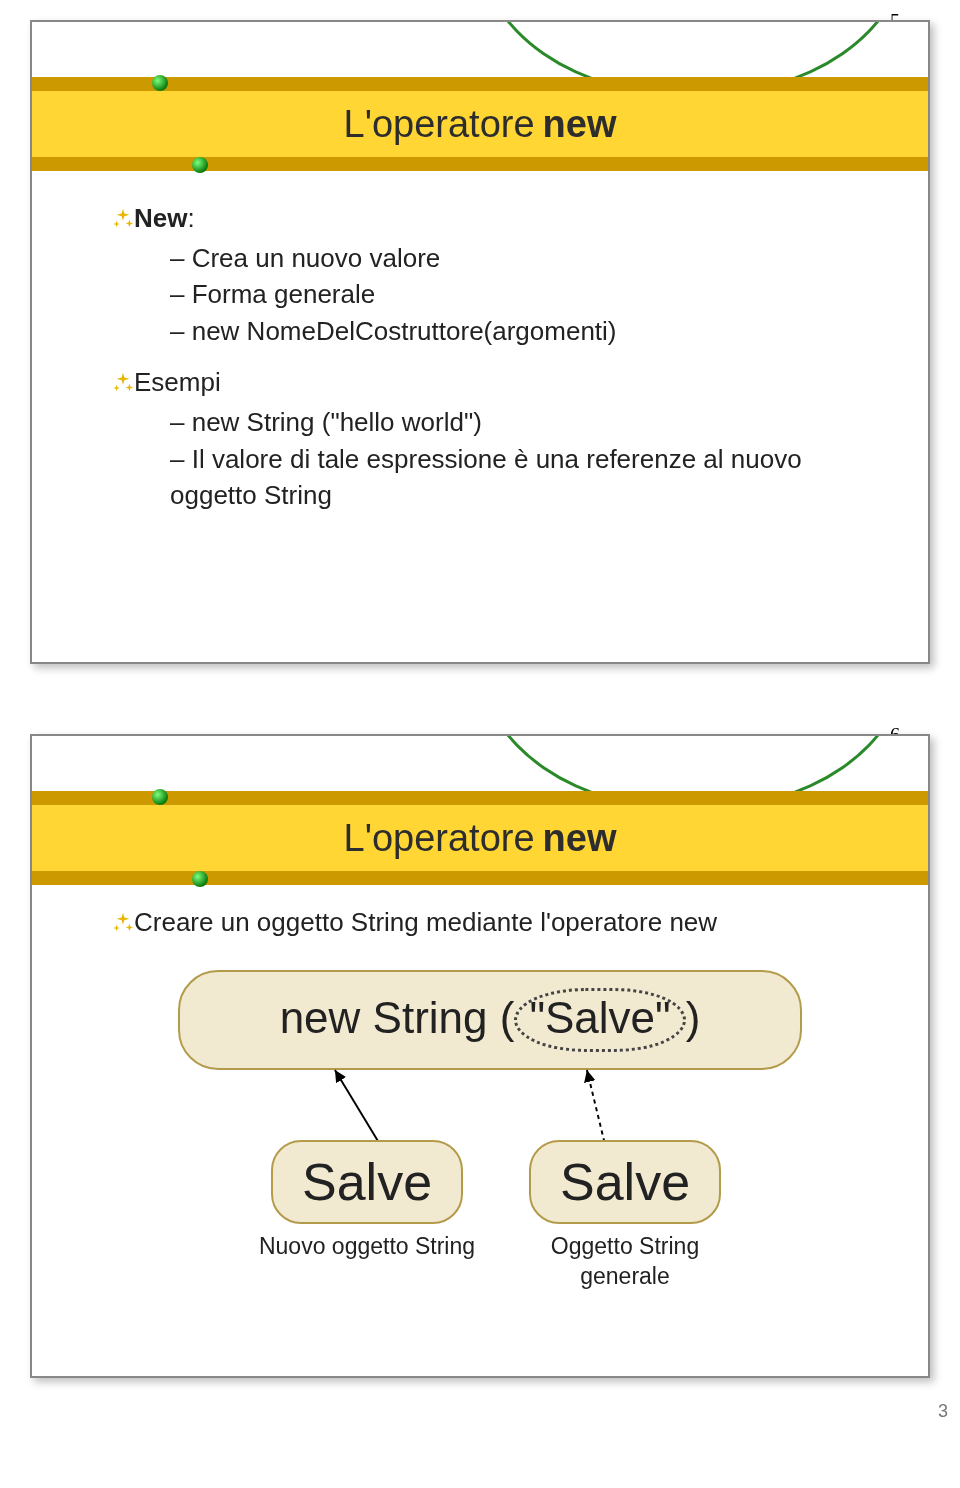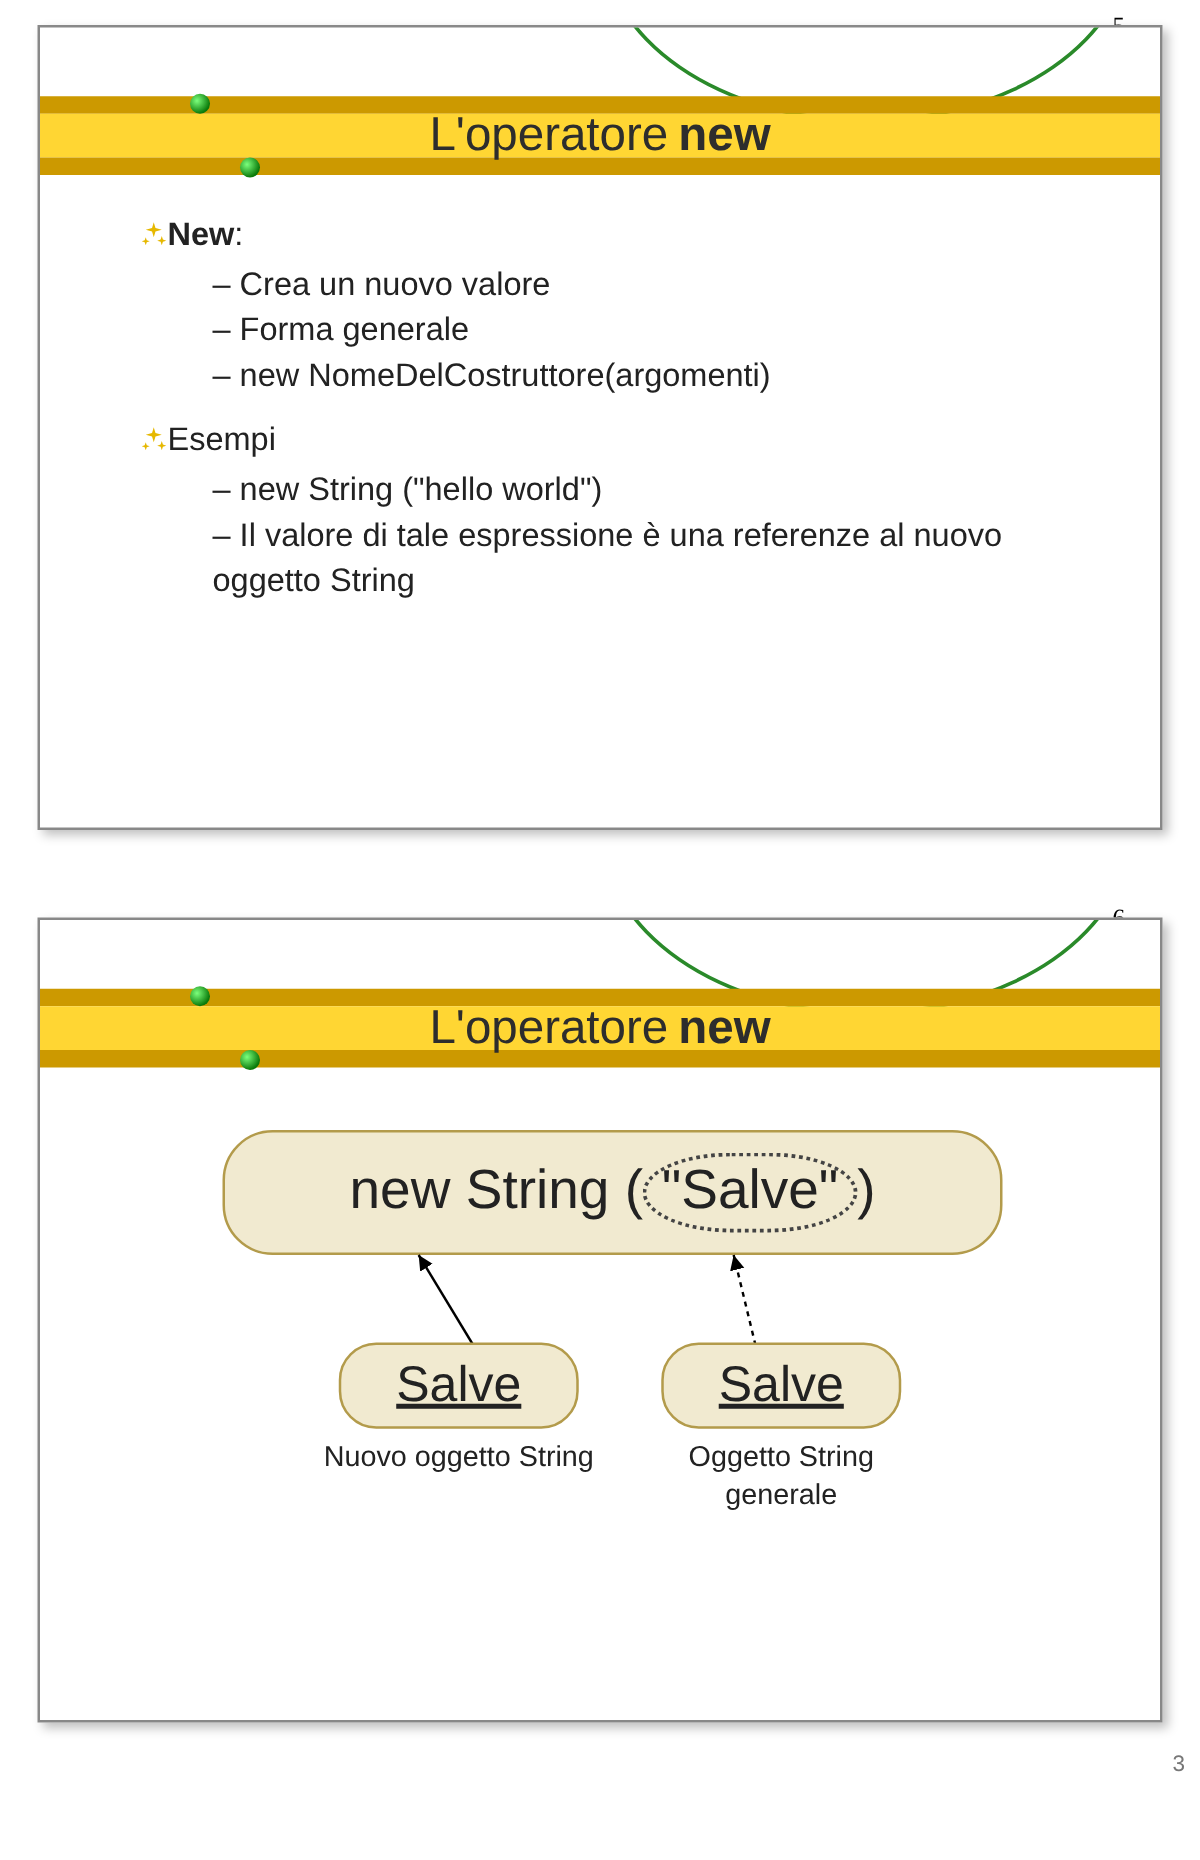--- a/index.html
+++ b/index.html
@@ -45,21 +45,21 @@
     border: 3px solid #2a8a2a;
     border-radius: 50%;
     background: transparent;
     z-index: 0;
   }
 
   
   .banner {
     position: relative;
     margin-top: 55px;
-    height: 63px;
+    height: 94px;
   }
   .banner .bar-dark {
     position: absolute;
     left: 0; right: 0;
     height: 14px;
   }
   .banner .bar-dark.top { top: 0; background: #cc9900; }
   .banner .bar-dark.bot { bottom: 0; background: #cc9900; }
   .banner .bar-mid {
     position: absolute;
@@ -132,24 +132,23 @@
     display: inline-block;
     border: 3px dotted #444;
     border-radius: 50% / 60%;
     padding: 2px 12px 6px 12px;
   }
   .small-bubble {
     border: 2px solid #b39b4b;
     border-radius: 30px;
     background: #f1ead0;
     padding: 10px 24px;
-    font-size: 40px;
+    font-size: 52px;
     text-align: center;
     width: 140px;
-    text-decoration: underline;
   }
   .bubbles-row {
     display: flex;
     justify-content: space-around;
     align-items: flex-start;
     margin-top: 70px;
     padding: 0 120px;
     position: relative;
   }
   .cap {
@@ -230,20 +229,26 @@
       <div class="bar-dark bot"></div>
       <div class="dot a"></div>
       <div class="dot b"></div>
       <div class="title">
         <span>L'operatore </span>
         <span class="bold">new</span>
       </div>
     </div>
 
     <div class="body" style="padding-top:20px;">
+      <div class="sparkle-row">
+        <svg class="sparkle" viewBox="0 0 24 24">
+              <path fill="currentColor" d="M12 2l1.5 5L19 8.5 13.5 10 12 15l-1.5-5L5 8.5 10.5 7 12 2zM5 15l.9 2.6L8.5 18.5l-2.6.9L5 22l-.9-2.6L1.5 18.5l2.6-.9L5 15zM19 14l1 3 3 1-3 1-1 3-1-3-3-1 3-1 1-3z"></path>
+            </svg>
+        <div class="txt">Creare un oggetto String mediante l'operatore new</div>
+      </div>
 
       <div style="position:relative;">
         <div class="code-bubble">
           <span>new String (</span><span class="dotted-oval">"Salve"</span><span>)</span>
         </div>
 
         <svg style="position:absolute;left:0;top:0;width:100%;height:260px;pointer-events:none;" viewBox="0 0 780 260" preserveAspectRatio="none">
           <defs>
             <marker id="arrow" markerWidth="10" markerHeight="10" refX="6" refY="3" orient="auto">
               <path d="M0,0 L6,3 L0,6 Z" fill="#000"></path>

